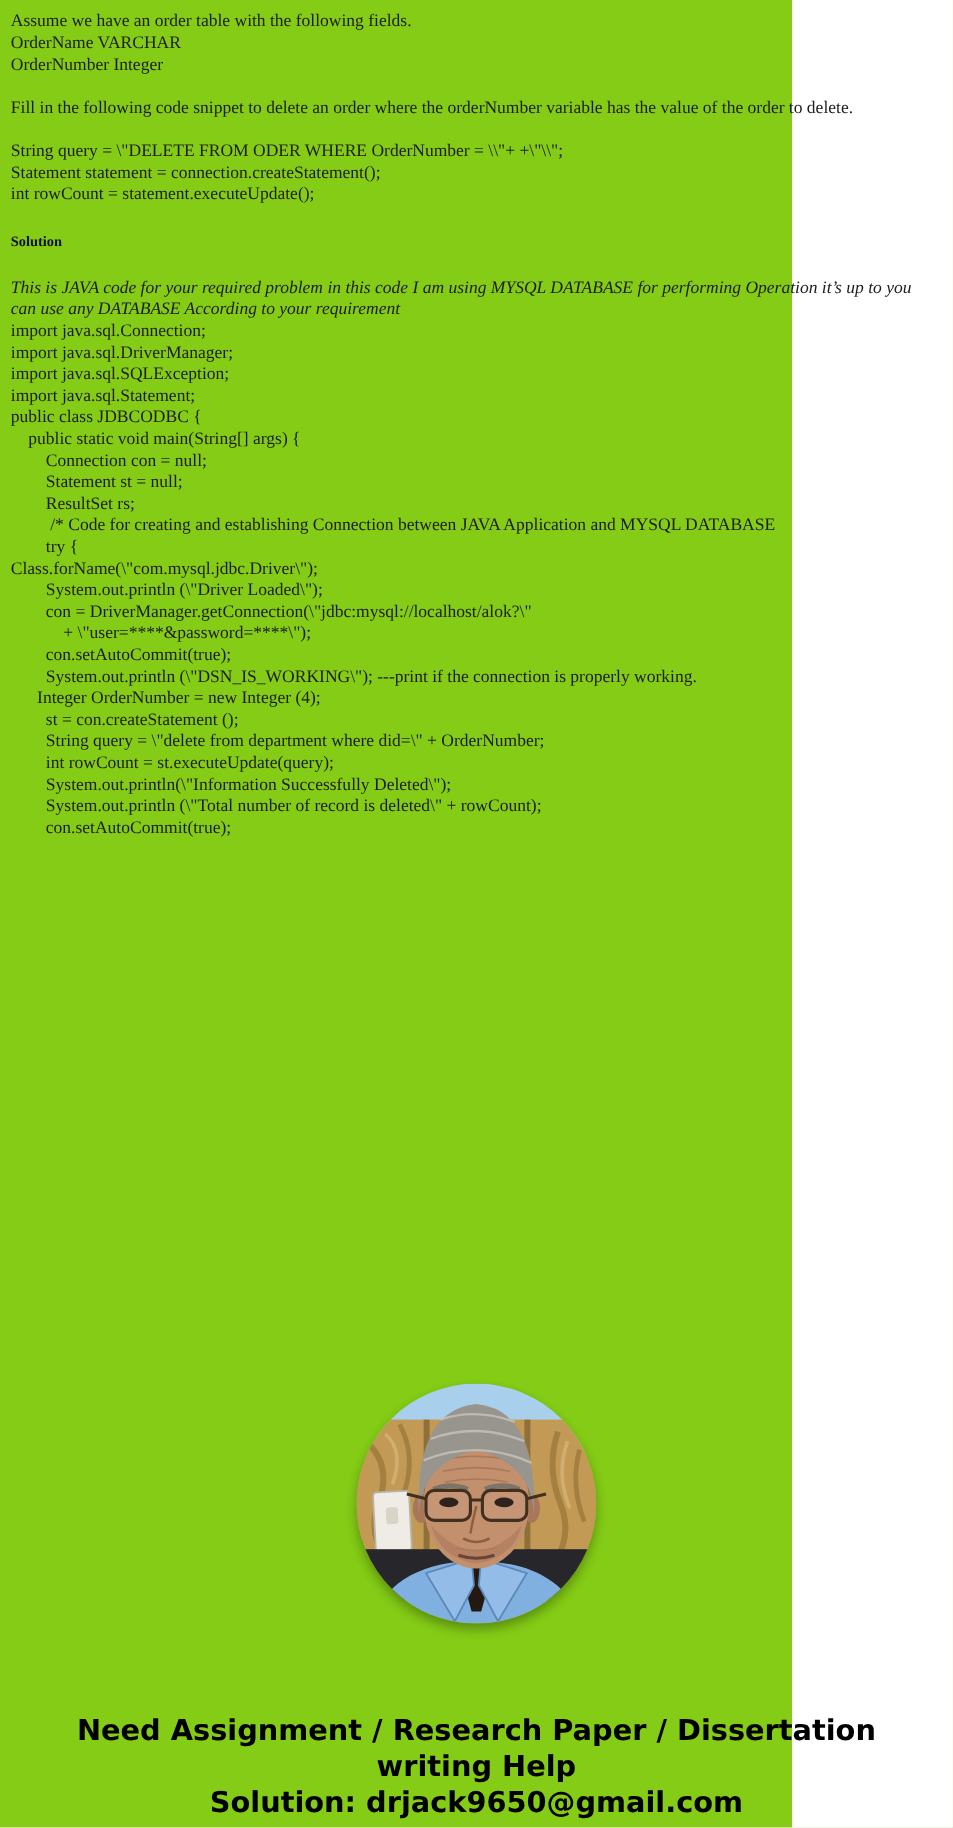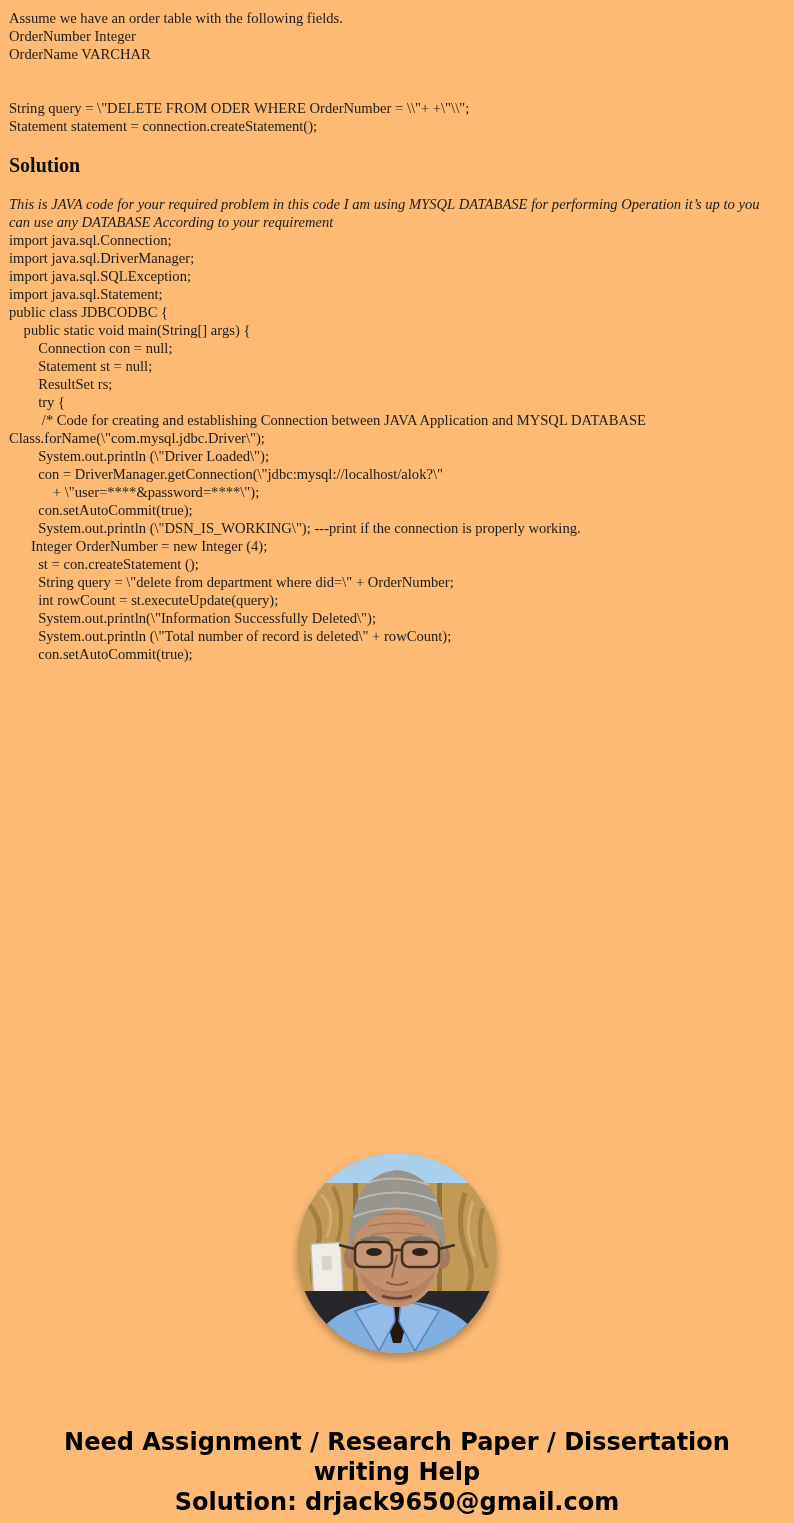--- a/index.html
+++ b/index.html
@@ -4,38 +4,38 @@
 <style>
   * { margin: 0; padding: 0; box-sizing: border-box; }
   html, body { background: #ffffff; }
   body {
     width: 794px; height: 1523px;
     font-family: "Liberation Serif", serif;
     overflow: hidden;
   }
   .doc {
     position: relative;
-    width: 794px; height: 1523px;
-    background: #fdba74;
+    width: 660px; height: 1523px;
+    background: #84cc16;
   }
   .text-region {
     position: absolute; left: 0; top: 0;
     width: 794px; height: 1124px;
     overflow: hidden;
     padding: 9px 10px 0 9px;
     font-size: 14.6px;
     color: #1d1d1d;
   }
   .intro-line {
     line-height: 18px; min-height: 18px;
     white-space: pre-wrap;
   }
   .solution-heading {
     margin-top: 19px;
-    font-size: 20px; line-height: 22px;
+    font-size: 12px; line-height: 22px;
     font-weight: 700; color: #111111;
   }
   .solution-intro {
     margin-top: 19px;
     line-height: 18px;
     font-style: italic;
   }
   .code-line {
     margin-top: 0;
     line-height: 18px;
@@ -62,44 +62,46 @@
   }
 </style>
 </head>
 <body>
 
 <div class="doc">
 
   <div class="text-region">
     <div>
         <div class="intro-line">Assume we have an order table with the following fields.</div>
+        <div class="intro-line">OrderName VARCHAR</div>
         <div class="intro-line">OrderNumber Integer</div>
-        <div class="intro-line">OrderName VARCHAR</div>
         <div class="intro-line"></div>
+        <div class="intro-line">Fill in the following code snippet to delete an order where the orderNumber variable has the value of the order to delete.</div>
         <div class="intro-line"></div>
         <div class="intro-line">String query = \"DELETE FROM ODER WHERE OrderNumber = \\"+ +\"\\";</div>
         <div class="intro-line">Statement statement = connection.createStatement();</div>
+        <div class="intro-line">int rowCount = statement.executeUpdate();</div>
       </div>
 
     <h2 class="solution-heading">Solution</h2>
 
     <p class="solution-intro">This is JAVA code for your required problem in this code I am using MYSQL DATABASE for performing Operation it’s up to you can use any DATABASE According to your requirement</p>
 
     <div>
         <p class="code-line">import java.sql.Connection;</p>
         <p class="code-line">import java.sql.DriverManager;</p>
         <p class="code-line">import java.sql.SQLException;</p>
         <p class="code-line">import java.sql.Statement;</p>
         <p class="code-line">public class JDBCODBC {</p>
         <p class="code-line">    public static void main(String[] args) {</p>
         <p class="code-line">        Connection con = null;</p>
         <p class="code-line">        Statement st = null;</p>
         <p class="code-line">        ResultSet rs;</p>
+        <p class="code-line">         /* Code for creating and establishing Connection between JAVA Application and MYSQL DATABASE</p>
         <p class="code-line">        try {</p>
-        <p class="code-line">         /* Code for creating and establishing Connection between JAVA Application and MYSQL DATABASE</p>
         <p class="code-line">Class.forName(\"com.mysql.jdbc.Driver\");</p>
         <p class="code-line">        System.out.println (\"Driver Loaded\");</p>
         <p class="code-line">        con = DriverManager.getConnection(\"jdbc:mysql://localhost/alok?\"</p>
         <p class="code-line">            + \"user=****&amp;password=****\");</p>
         <p class="code-line">        con.setAutoCommit(true);</p>
         <p class="code-line">        System.out.println (\"DSN_IS_WORKING\"); ---print if the connection is properly working.</p>
         <p class="code-line">      Integer OrderNumber = new Integer (4);</p>
         <p class="code-line">        st = con.createStatement ();</p>
         <p class="code-line">        String query = \"delete from department where did=\" + OrderNumber;</p>
         <p class="code-line">        int rowCount = st.executeUpdate(query);</p>

